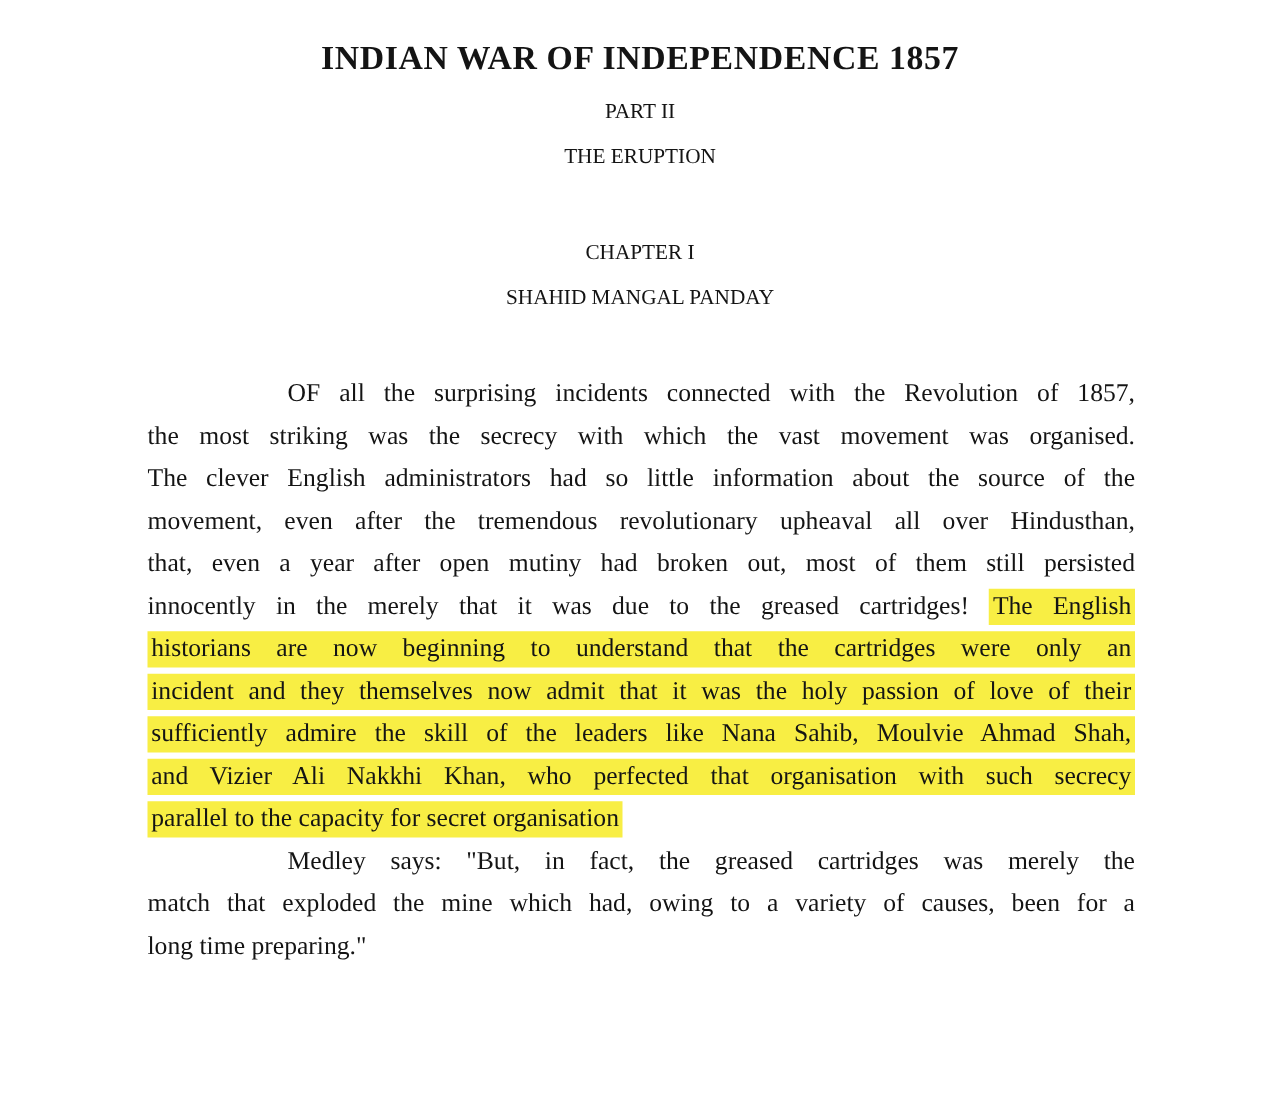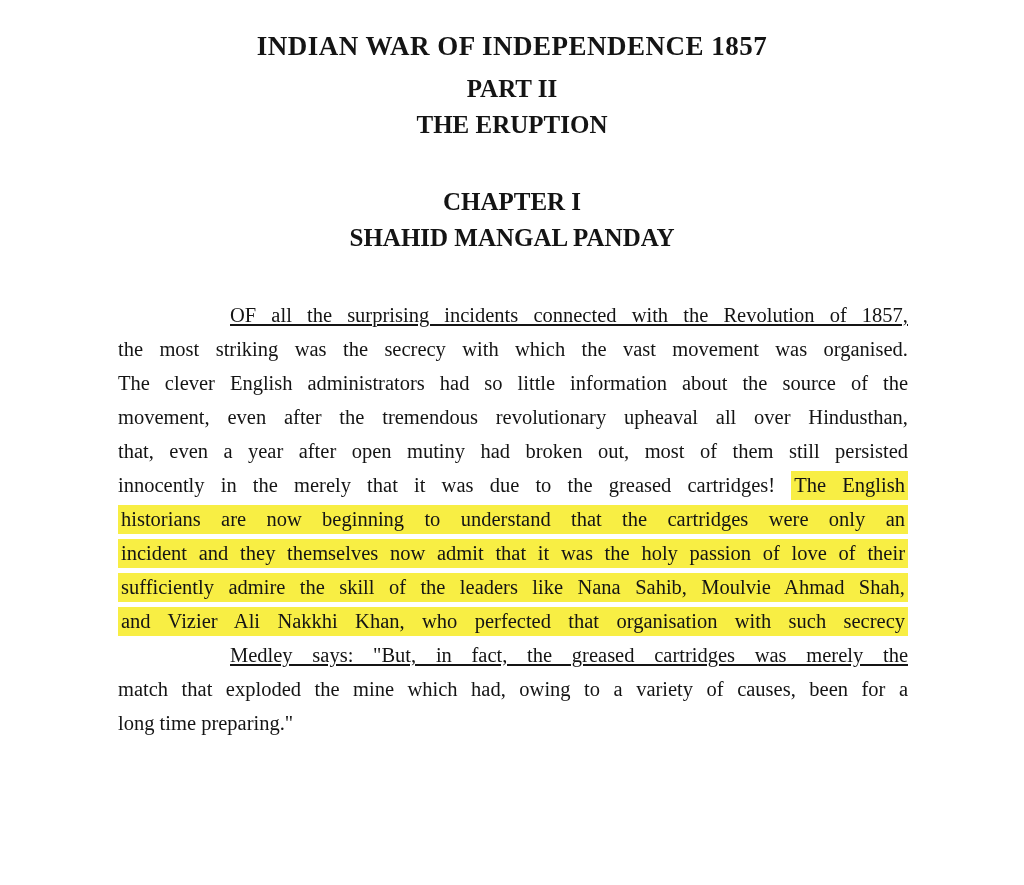--- a/index.html
+++ b/index.html
@@ -26,41 +26,41 @@
     padding-top: 30px;
     text-align: center;
   }
   .h-title {
     font-size: 27px;
     font-weight: 700;
     line-height: 32px;
     letter-spacing: 0.5px;
   }
   .h-line {
-    font-size: 25px;
-    font-weight: 700;
+    font-size: 17px;
+    font-weight: 400;
     line-height: 33px;
     margin-top: 3px;
   }
   .h-part { margin-top: 10px; }
   .chapter-group { margin-top: 44px; }
   .text-block {
     margin-left: 118px;
     width: 790px;
     margin-top: 44px;
     font-size: 20.5px;
   }
   .line {
     height: 34px;
     line-height: 34px;
     text-align: justify;
     text-align-last: justify;
     white-space: normal;
   }
-  .line.indent { text-indent: 112px; text-decoration: underline; }
+  .line.indent { text-indent: 112px; }
   .line.last { text-align-last: left; }
   .hl {
     background-color: var(--hl);
     padding: 3px 3px 4px 3px;
   }
   .sup {
     vertical-align: super;
     font-size: 12px;
     font-weight: 700;
     line-height: 0;
@@ -84,20 +84,21 @@
         <div class="line indent"><span class="">OF all the surprising incidents connected with the Revolution of 1857,</span></div>
         <div class="line"><span class="">the most striking was the secrecy with which the vast movement was organised.</span></div>
         <div class="line"><span class="">The clever English administrators had so little information about the source of the</span></div>
         <div class="line"><span class="">movement, even after the tremendous revolutionary upheaval all over Hindusthan,</span></div>
         <div class="line"><span class="">that, even a year after open mutiny had broken out, most of them still persisted</span></div>
         <div class="line"><span class="">innocently in the merely that it was due to the greased cartridges! </span><span class="hl">The English</span></div>
         <div class="line"><span class="hl">historians are now beginning to understand that the cartridges were only an</span></div>
         <div class="line"><span class="hl">incident and they themselves now admit that it was the holy passion of love of their</span></div>
         <div class="line"><span class="hl">sufficiently admire the skill of the leaders like Nana Sahib, Moulvie Ahmad Shah,</span></div>
         <div class="line"><span class="hl">and Vizier Ali Nakkhi Khan, who perfected that organisation with such secrecy</span></div>
+        <div class="line last"><span class="hl">parallel to the capacity for secret organisation</span></div>
       </div>
       <div class="paragraph">
         <div class="line indent"><span class="">Medley says: "But, in fact, the greased cartridges was merely the</span></div>
         <div class="line"><span class="">match that exploded the mine which had, owing to a variety of causes, been for a</span></div>
         <div class="line last"><span class="">long time preparing."</span></div>
       </div>
     </div>
 </div>
 
 </body></html>

